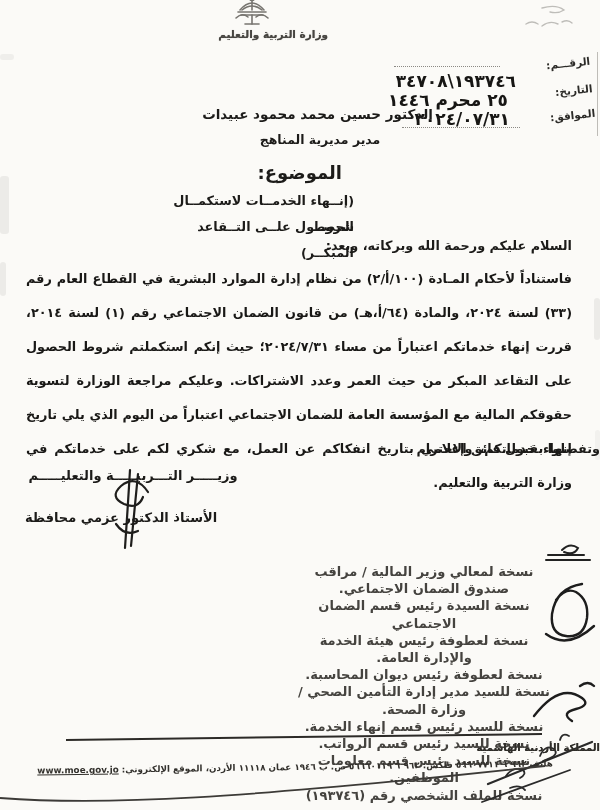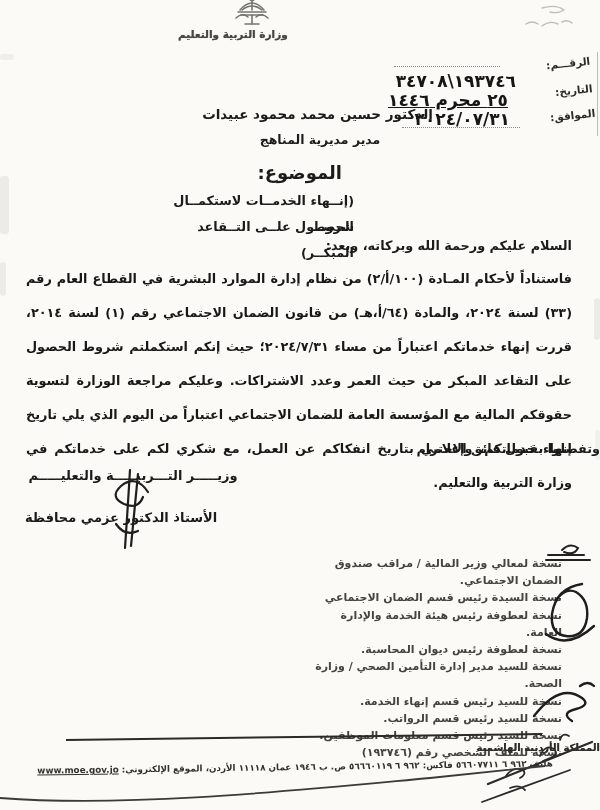--- a/index.html
+++ b/index.html
@@ -8,21 +8,21 @@
     background:#fbfaf7;
     font-family:"DejaVu Sans",sans-serif;
     color:#1c1b19;direction:rtl;
   }
   .abs{position:absolute;}
   
   .smudge{position:absolute;background:rgba(110,110,108,.10);border-radius:3px;}
   .edge-line{position:absolute;background:#a9a7a2;width:1px;opacity:.75;}
   
   .emblem{left:228px;top:-6px;width:48px;height:34px;opacity:.8;}
-  .ministry-callig{left:178px;top:28px;width:150px;text-align:left;
+  .ministry-callig{left:178px;top:28px;width:150px;text-align:right;
     font-size:10.5px;font-weight:bold;color:#474541;
     text-shadow:0 0 .7px #6b6965;letter-spacing:-0.4px;}
   .corner-scribble{right:18px;top:2px;width:70px;height:34px;opacity:.55;}
   
   .meta-label{font-size:10.5px;font-weight:bold;color:#2c2b28;transform:rotate(-6deg);}
   .meta-value{font-size:17px;font-weight:bold;color:#171614;}
   .dotted{border-bottom:1.5px dotted #8b8984;height:0;}
   .ltr-override{direction:ltr;unicode-bidi:bidi-override;}
   
   .recipient-name{left:0;right:0;top:106px;text-align:center;font-size:13.5px;font-weight:bold;margin-left:35px;}
@@ -33,22 +33,22 @@
   
   .salutation{right:28px;top:238px;font-size:12.8px;font-weight:bold;}
   .body-par{right:28px;left:26px;top:262px;font-size:12.8px;font-weight:bold;
     line-height:34px;text-align:justify;text-justify:inter-word;color:#191816;}
   .closing{left:0;right:0;top:441px;font-size:12.8px;font-weight:bold;}
   
   .minister-title{left:28px;top:468px;width:210px;text-align:center;font-size:13px;font-weight:bold;}
   .sig-svg{left:70px;top:462px;width:120px;height:92px;}
   .minister-name{left:16px;top:510px;width:210px;text-align:center;font-size:13px;font-weight:bold;}
   
-  .cc-list{right:38px;top:555px;width:260px;list-style:none;margin:0;padding:0;
-    text-align:right;font-size:11px;font-weight:bold;color:#45433f;line-height:17.2px;}
+  .cc-list{right:38px;top:555px;width:260px;list-style:none;margin:8px;padding:0;
+    text-align:center;font-size:13px;font-weight:bold;color:#45433f;line-height:17.2px;}
   
   .mark{position:absolute;}
   
   .footer-rule{left:66px;right:58px;top:736px;border-top:2px solid #2c2a27;transform:rotate(-0.7deg);}
   .kingdom{left:0;right:0;top:742px;font-size:10px;font-weight:bold;
     color:#2e2c28;text-shadow:0 0 .6px #55534f;letter-spacing:-0.5px;}
   .contact{left:30px;right:40px;top:762px;text-align:center;font-size:8.8px;font-weight:bold;
     color:#33312d;transform:rotate(-0.8deg);}
   .contact .site{text-decoration:underline;font-weight:bold;}
   svg{display:block;}
@@ -84,21 +84,21 @@
   <g fill="none" stroke="#8e8c87" stroke-width="1.4" stroke-linecap="round">
     <path d="M30,6 Q44,2 52,8 Q46,12 38,10"></path>
     <path d="M14,22 q6,-4 12,0 M30,24 q8,-6 16,-2 M50,20 q6,-3 10,1"></path>
   </g>
 </svg>
 
 <div class="abs meta-label" style="right:10px;top:57px;">الرقـــم:</div>
 <div class="abs dotted" style="right:100px;top:66px;width:106px;"></div>
 <div class="abs meta-value ltr-override" style="right:84px;top:71px;">٣٤٧٠٨\١٩٣٧٤٦</div>
 <div class="abs meta-label" style="right:7px;top:84px;">التاريخ:</div>
-<div class="abs meta-value" style="right:92px;top:90px;text-decoration:underline;">٢٥ محرم ١٤٤٦</div>
+<div class="abs meta-value" style="right:92px;top:90px;">٢٥ محرم ١٤٤٦</div>
 <div class="abs meta-label" style="right:5px;top:109px;">الموافق:</div>
 <div class="abs meta-value" style="right:90px;top:109px;">٢٠٢٤/٠٧/٣١</div>
 <div class="abs dotted" style="right:80px;top:127px;width:118px;"></div>
 
 <div class="abs recipient-name">الدكتور حسين محمد محمود عبيدات</div>
 <div class="abs recipient-title">مدير مديرية المناهج</div>
 
 <div class="abs subject-label">الموضوع:</div>
 <div class="abs subject-line" style="top:188px;">(إنــهاء الخدمــات لاستكمــال شروط</div>
 <div class="abs subject-line" style="top:214px;">الحصــول علــى التــقاعد المبكــر)</div>

